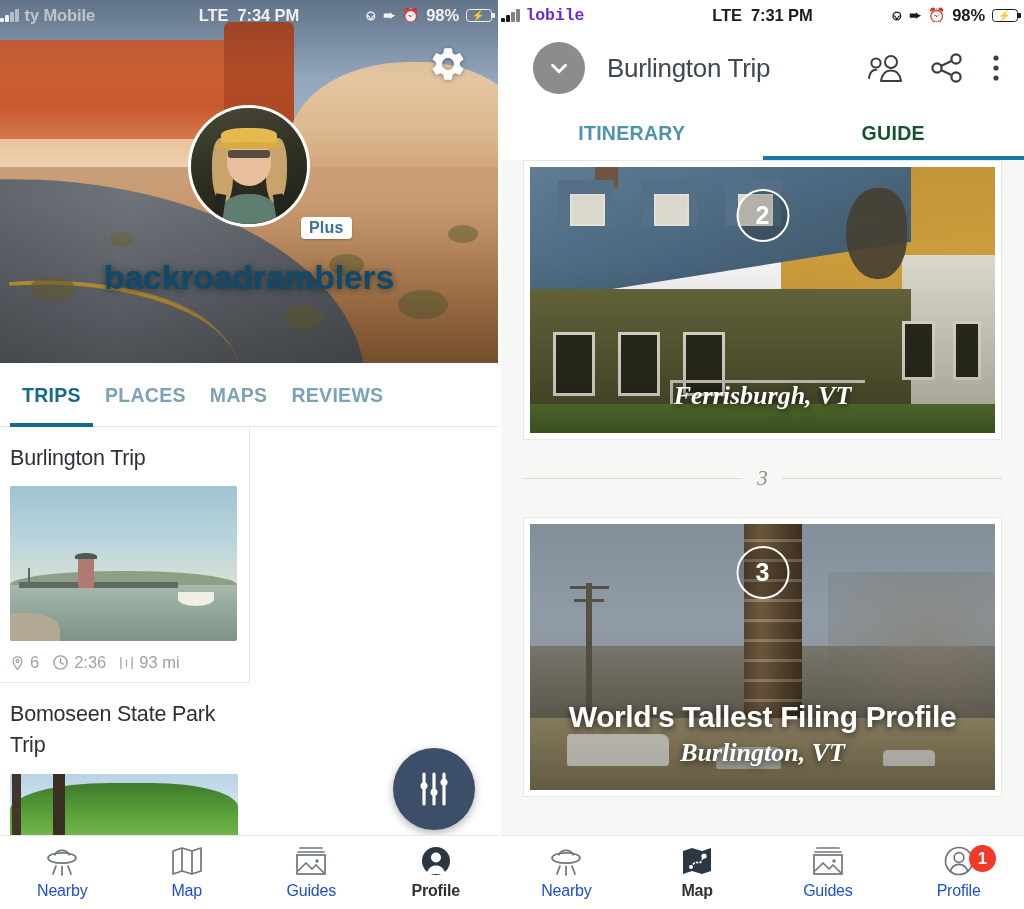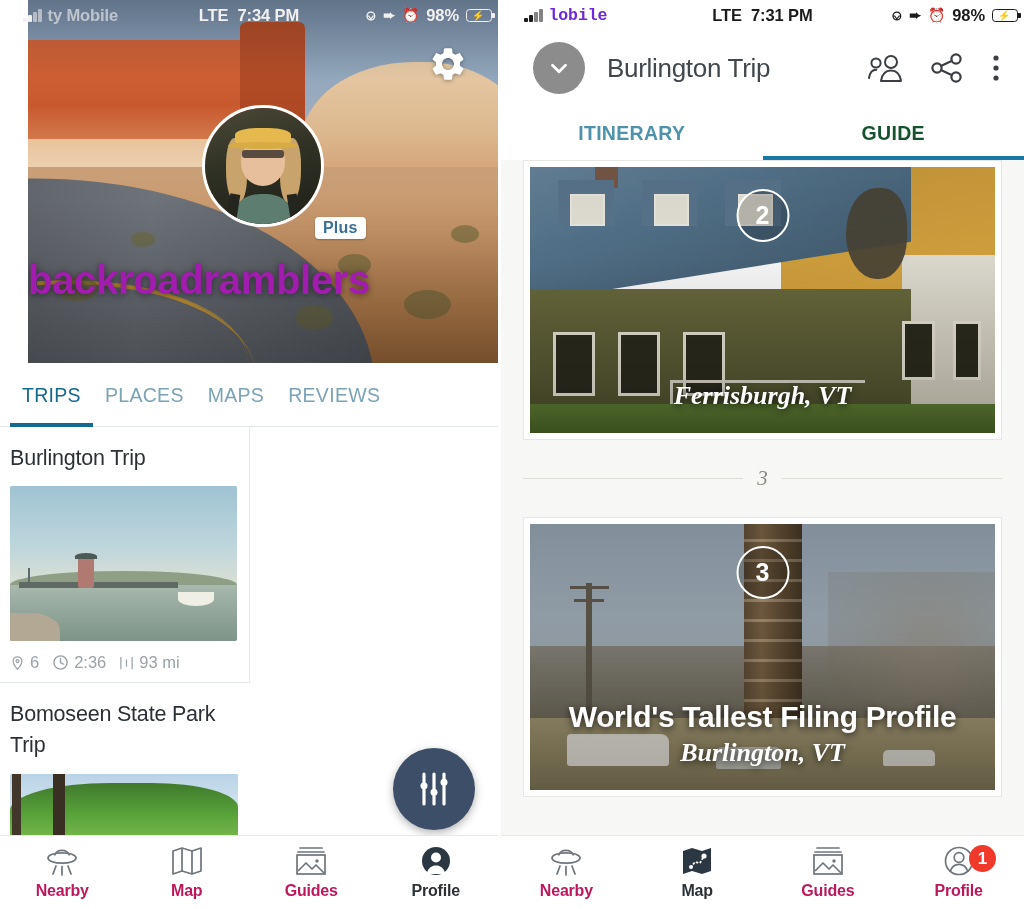--- a/index.html
+++ b/index.html
@@ -17,37 +17,37 @@
 
   
   .statusbar {
     position: absolute; top: 0; left: 0; right: 0; height: 30px;
     display: flex; align-items: center;
     font-size: 16.5px; font-weight: bold; letter-spacing: -0.1px;
     z-index: 40;
   }
   .sb-left  { color: #f2f0ee; }
   .sb-right { color: #1b1b1b; }
-  .sb-carrier { display:flex; align-items:center; gap:6px; padding-left:23px; }
+  .sb-carrier { display:flex; align-items:center; gap:6px; padding-left:0; }
   .sb-mid { display:flex; align-items:center; gap:9px; position:absolute; left:50%; transform:translateX(-50%); white-space:nowrap;}
   .sb-right-grp { display:flex; align-items:center; gap:7px; position:absolute; right:6px; }
   .bars { display:flex; align-items:flex-end; gap:1.5px; height:13px; }
   .bars i { display:block; width:3.5px; border-radius:1px; background:currentColor; }
   .bars i:nth-child(1){height:4px;} .bars i:nth-child(2){height:7px;}
   .bars i:nth-child(3){height:10px;opacity:.55;} .bars i:nth-child(4){height:13px;opacity:.55;}
   .sb-carrier .cname { opacity:.62; font-weight:600; }
   .sb-right .sb-carrier .cname { opacity:1; color:#6d28d9;font-family:Liberation Mono, monospace; }
   .battery { position:relative; width:26px; height:13px; border:1.6px solid currentColor; border-radius:3.5px; padding:1.4px; }
   .battery::after{content:"";position:absolute;right:-3.6px;top:3.4px;width:2.2px;height:5px;background:currentColor;border-radius:0 1px 1px 0;}
   .battery .fill{height:100%;width:100%;background:#2ecb55;border-radius:1.6px;}
   .bolt { position:absolute; left:50%; top:50%; transform:translate(-50%,-50%); font-size:10px; color:#fff; }
   .glyph { font-size:14px; line-height:1; }
 
   
-  .hero { position:relative; height:363px; overflow:hidden;margin-left:28px; }
+  .hero { position:relative; height:363px; overflow:hidden; }
   .hero-photo { position:absolute; inset:0; }
   .sky  { position:absolute; left:0; right:0; top:0; height:40%;
           background:linear-gradient(180deg,#7d94b0 0%, #93a7bd 55%, #a8b3bd 100%); }
   .mesa1{ position:absolute; left:-4%; top:11%; width:62%; height:40%;
           background:linear-gradient(180deg,#d4663a 0%,#c8592f 45%,#e0a373 100%);
           border-radius:8px 30px 4px 0; }
   .mesa1::after{content:"";position:absolute;left:0;right:0;bottom:0;height:32%;
           background:linear-gradient(180deg,#e8c39b,#efd9bd);}
   .mesa2{ position:absolute; right:-6%; top:17%; width:48%; height:32%;
           background:linear-gradient(180deg,#e7caa6 0%,#dcb88e 60%,#d4a077 100%);
@@ -80,27 +80,27 @@
   .av-hair-r{position:absolute;right:17%;top:26%;width:18%;height:56%;background:#c8a36b;border-radius:10% 40% 50% 40%;}
   .av-body{position:absolute;left:27%;bottom:-4%;width:46%;height:30%;background:#5d7d70;border-radius:46% 46% 0 0;}
   .av-strap-l{position:absolute;left:20%;bottom:0;width:9%;height:26%;background:#24251f;transform:rotate(9deg);}
   .av-strap-r{position:absolute;right:19%;bottom:0;width:9%;height:26%;background:#24251f;transform:rotate(-9deg);}
 
   .plus-badge{position:absolute;left:50%;top:217px;margin-left:52px;
           background:#fff;color:#3a6f95;font-size:16px;font-weight:bold;
           padding:2px 8px;border-radius:4px;z-index:22;letter-spacing:.2px;
           box-shadow:0 1px 2px rgba(0,0,0,.25);}
 
-  .username{position:absolute;left:0;right:0;top:258px;
-          color:#a21caf;font-size:40px;font-weight:bold;letter-spacing:-.3px;
+  .username{position:absolute;left:0;right:0;top:258px;text-align:center;
+          color:#0c4a6e;font-size:34px;font-weight:bold;letter-spacing:-.3px;
           text-shadow:0 1px 7px rgba(0,0,0,.55);z-index:20;}
 
   
   .tabs{display:flex;height:64px;align-items:center;background:#fff;border-bottom:1px solid #e2e5e7;padding:0 10px;}
-  .tab{font-size:19.5px;font-weight:normal;color:#7ba3b6;letter-spacing:.3px;
+  .tab{font-size:19.5px;font-weight:bold;color:#7ba3b6;letter-spacing:.3px;
         padding:0 12px;height:64px;line-height:64px;position:relative;cursor:pointer;}
   .tab.active{color:#14698f;}
   .tab.active::after{content:"";position:absolute;left:0;right:0;bottom:0;height:4px;background:#14698f;}
 
   
   .trip-grid{display:flex;flex-wrap:wrap;background:#fff;}
   .trip-card{width:250px;padding:16px 12px 10px 10px;border-right:1px solid #e6e9eb;border-bottom:1px solid #e6e9eb;position:relative;cursor:pointer;}
   .trip-card:nth-child(2n){border-right:none;}
   .trip-title{font-size:21.5px;color:#2b3136;line-height:1.45;font-weight:400;letter-spacing:-.2px;}
   .trip-thumb{margin-top:12px;height:155px;border-radius:2px;overflow:hidden;position:relative;background:#cfd6da;}
@@ -135,21 +135,21 @@
   .fab{position:absolute;right:23px;bottom:79px;width:82px;height:82px;border-radius:50%;
        background:#3d4f68;display:flex;align-items:center;justify-content:center;
        box-shadow:0 3px 9px rgba(0,0,0,.3);z-index:30;cursor:pointer;}
   .fab svg{width:40px;height:40px;display:block;}
 
   
   .bottomnav{position:absolute;left:0;right:0;bottom:0;height:74px;background:#fff;
        border-top:1px solid #e4e7e9;display:flex;z-index:35;}
   .navitem{flex:1;display:flex;flex-direction:column;align-items:center;justify-content:center;gap:5px;position:relative;cursor:pointer;}
   .navitem svg{display:block;}
-  .navlabel{font-size:16px;color:#be185d;letter-spacing:-.2px;font-weight:bold;}
+  .navlabel{font-size:16px;color:#1d4ed8;letter-spacing:-.2px;}
   .navitem.active .navlabel{color:#2c3136;font-weight:bold;}
   .nav-badge{position:absolute;top:9px;right:28px;min-width:27px;height:27px;border-radius:50%;
        background:#f0392b;color:#fff;font-size:17px;font-weight:bold;
        display:flex;align-items:center;justify-content:center;}
 
   
   .r-header{position:absolute;top:30px;left:0;right:0;height:76px;background:#fff;
        display:flex;align-items:center;padding:0 22px 0 32px;z-index:20;}
   .back-circle{width:52px;height:52px;border-radius:50%;background:#8c8c8c;
        display:flex;align-items:center;justify-content:center;cursor:pointer;flex:0 0 auto;}

